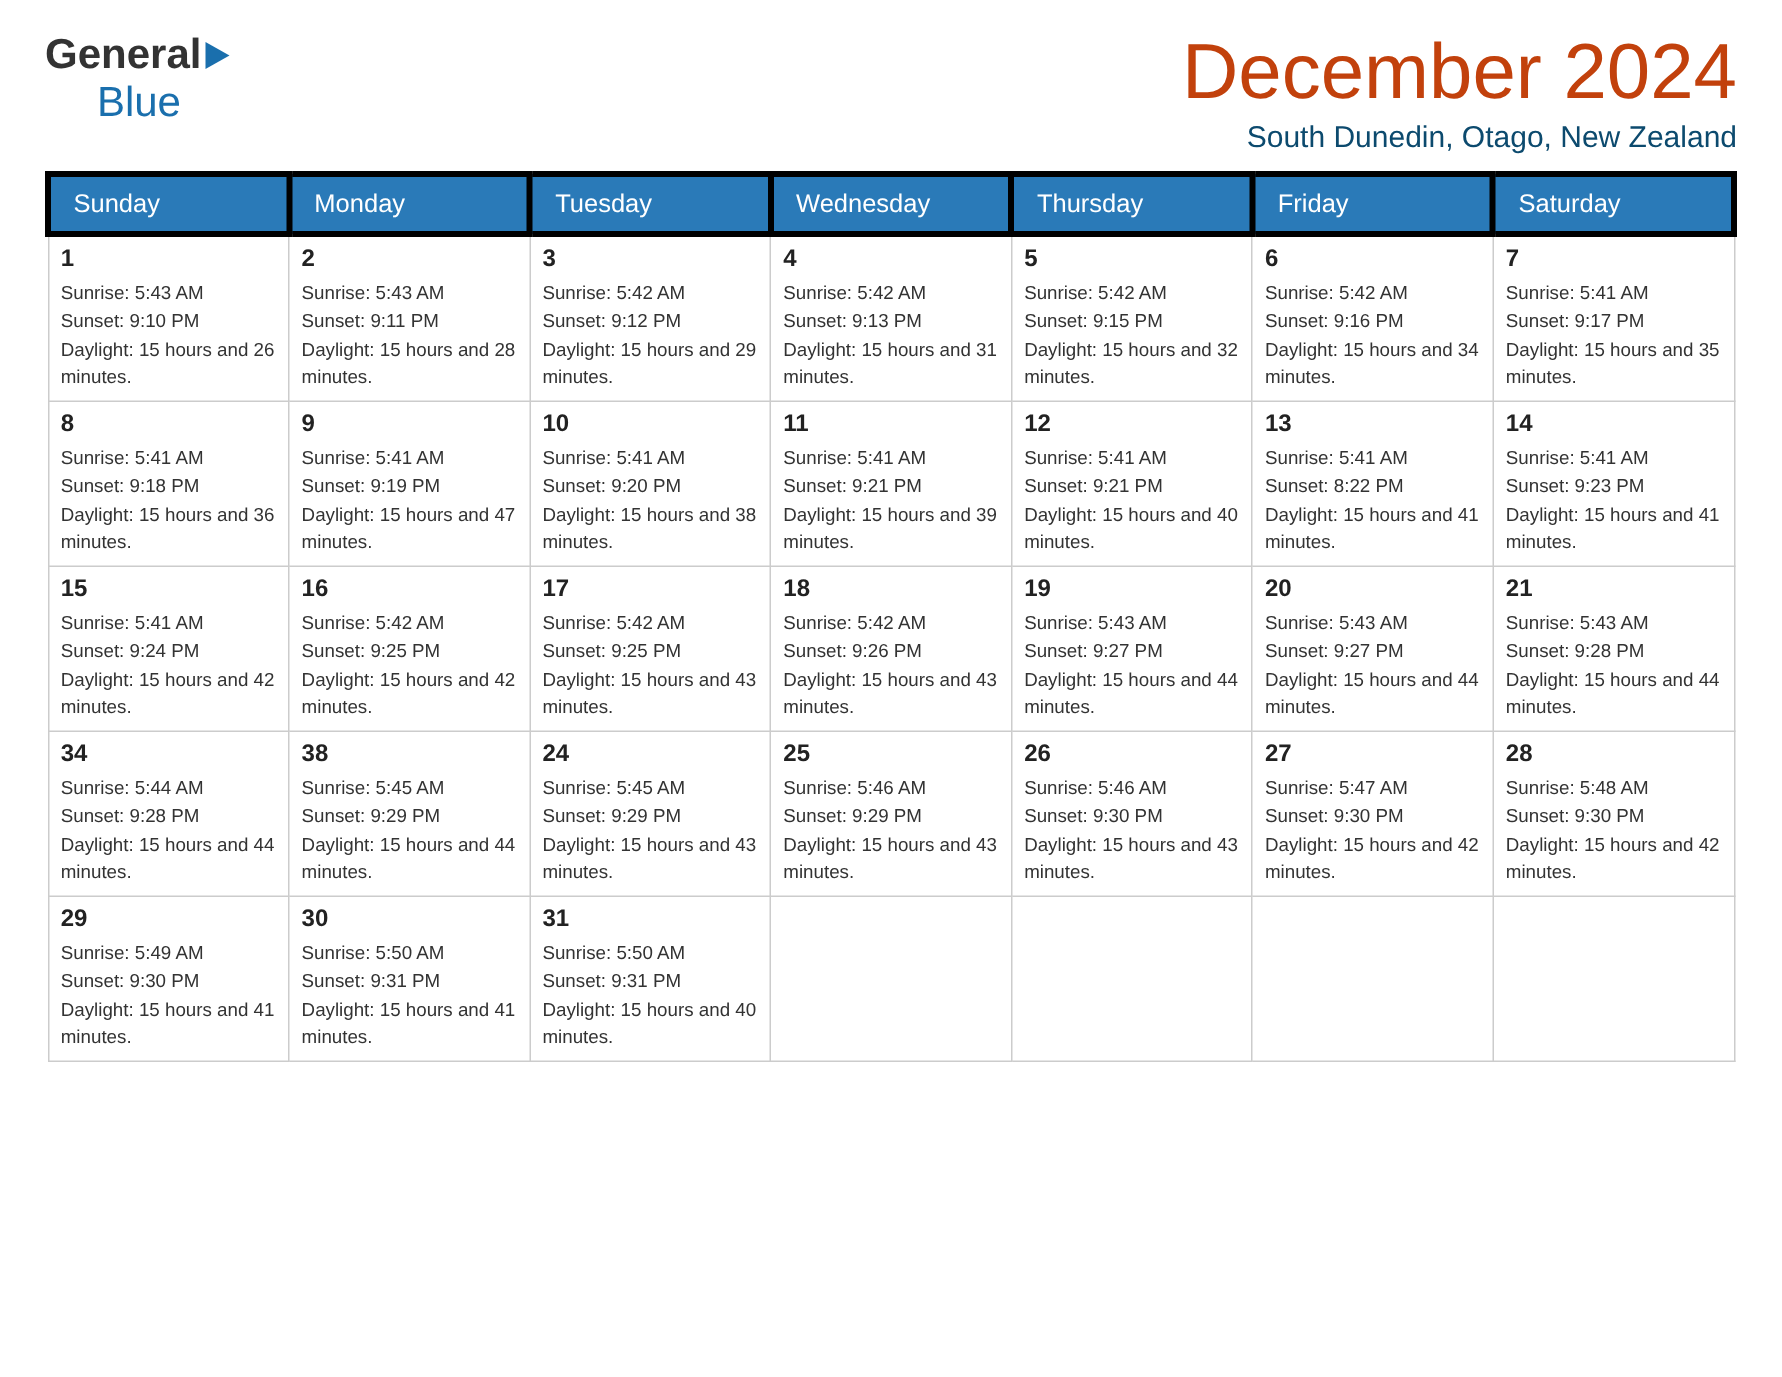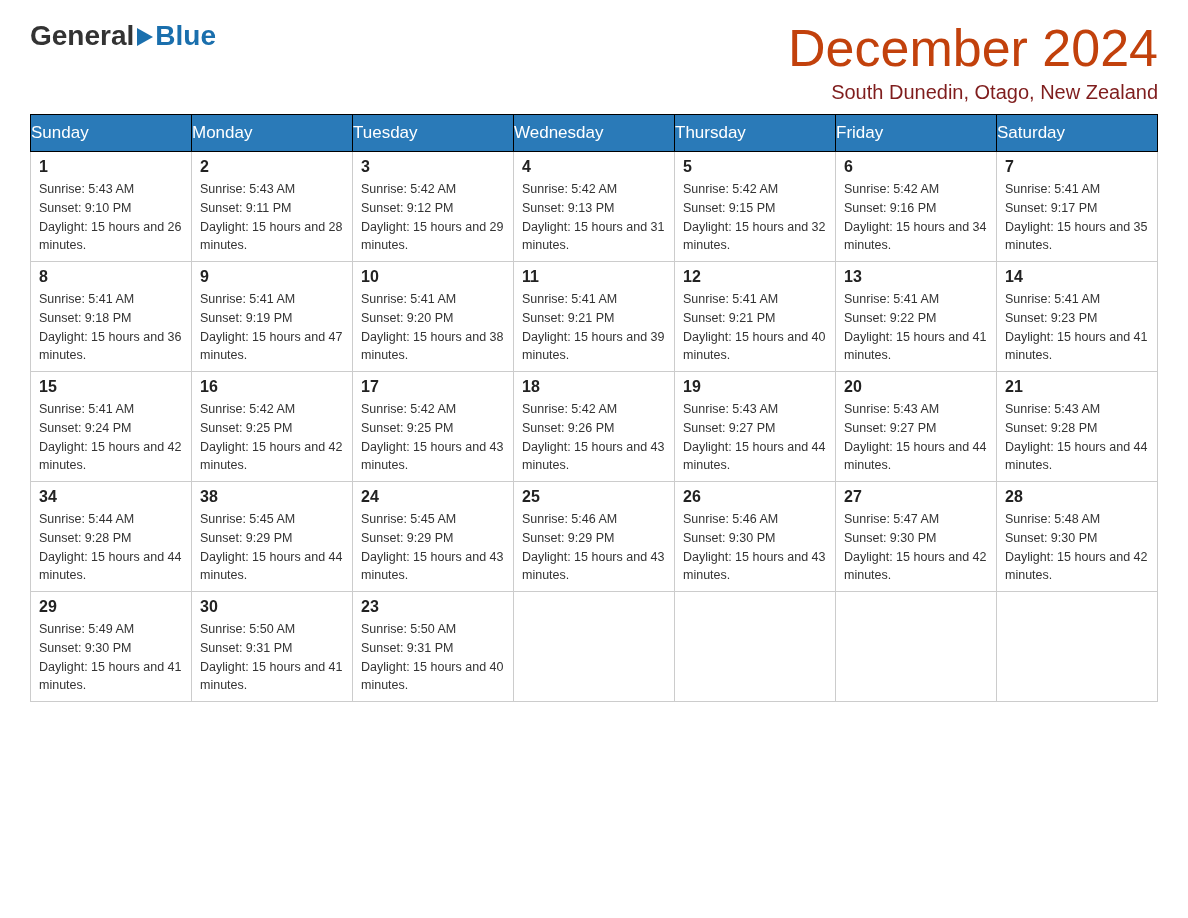--- a/index.html
+++ b/index.html
@@ -11,54 +11,54 @@
       padding: 20px 30px;
     }
     .header {
       display: flex;
       align-items: flex-start;
       justify-content: space-between;
       margin-bottom: 10px;
     }
     .logo-wrapper {
       display: flex;
-      flex-direction: row;
+      flex-direction: column;
       align-items: center;
     }
     .logo-line1 {
       display: flex;
       align-items: center;
     }
     .title-block {
       text-align: right;
     }
     .page-title {
       font-size: 52px;
       font-weight: 300;
       color: #c2410c;
       line-height: 1.1;
     }
     .page-subtitle {
       font-size: 20px;
-      color: #7f1d1d;
+      color: #0c4a6e;
       margin-top: 4px;
     }
     .calendar {
       width: 100%;
       border-collapse: collapse;
       margin-top: 8px;
     }
     .calendar th {
       background-color: #2a7ab8;
       color: #fff;
       font-size: 17px;
       font-weight: normal;
-      padding: 8px 0;
+      padding: 8px 15px;
       text-align: left;
-      border: 1px solid #000000;
+      border: 4px solid #000000;
     }
     .calendar td {
       vertical-align: top;
       border: 1px solid #ccc;
       padding: 6px 8px;
       width: calc(100% / 7);
       min-height: 90px;
     }
     .day-number {
       font-size: 16px;
@@ -81,21 +81,21 @@
   </style>
 </head>
 <body>
 
 <div class="header">
   <div class="logo-wrapper">
     <div class="logo-line1">
       <span style="font-size:28px;font-weight:bold;color:#333;">General</span>
       <div style="display:inline-block;width:0;height:0;border-left:16px solid #1a6fad;border-top:9px solid transparent;border-bottom:9px solid transparent;margin-left:3px;margin-top:2px;"></div>
     </div>
-    <div style="font-size:28px;font-weight:bold;color:#1a6fad;margin-left:2px;">Blue</div>
+    <div style="font-size:28px;font-weight:normal;color:#1a6fad;margin-left:2px;">Blue</div>
   </div>
   <div class="title-block">
     <div class="page-title">December 2024</div>
     <div class="page-subtitle">South Dunedin, Otago, New Zealand</div>
   </div>
 </div>
 
 <table class="calendar">
   <thead>
     <tr>
@@ -205,21 +205,21 @@
         <div class="day-info">
           <span>Sunrise: 5:41 AM</span><br>
           <span>Sunset: 9:21 PM</span><br>
           <span>Daylight: 15 hours and 40 minutes.</span>
         </div>
       </td>
         <td>
         <span class="day-number">13</span>
         <div class="day-info">
           <span>Sunrise: 5:41 AM</span><br>
-          <span>Sunset: 9:22 PM</span><br>
+          <span>Sunset: 8:22 PM</span><br>
           <span>Daylight: 15 hours and 41 minutes.</span>
         </div>
       </td>
         <td>
         <span class="day-number">14</span>
         <div class="day-info">
           <span>Sunrise: 5:41 AM</span><br>
           <span>Sunset: 9:23 PM</span><br>
           <span>Daylight: 15 hours and 41 minutes.</span>
         </div>
@@ -352,21 +352,21 @@
       </td>
         <td>
         <span class="day-number">30</span>
         <div class="day-info">
           <span>Sunrise: 5:50 AM</span><br>
           <span>Sunset: 9:31 PM</span><br>
           <span>Daylight: 15 hours and 41 minutes.</span>
         </div>
       </td>
         <td>
-        <span class="day-number">23</span>
+        <span class="day-number">31</span>
         <div class="day-info">
           <span>Sunrise: 5:50 AM</span><br>
           <span>Sunset: 9:31 PM</span><br>
           <span>Daylight: 15 hours and 40 minutes.</span>
         </div>
       </td>
         <td class="empty-cell"></td>
         <td class="empty-cell"></td>
         <td class="empty-cell"></td>
         <td class="empty-cell"></td>

